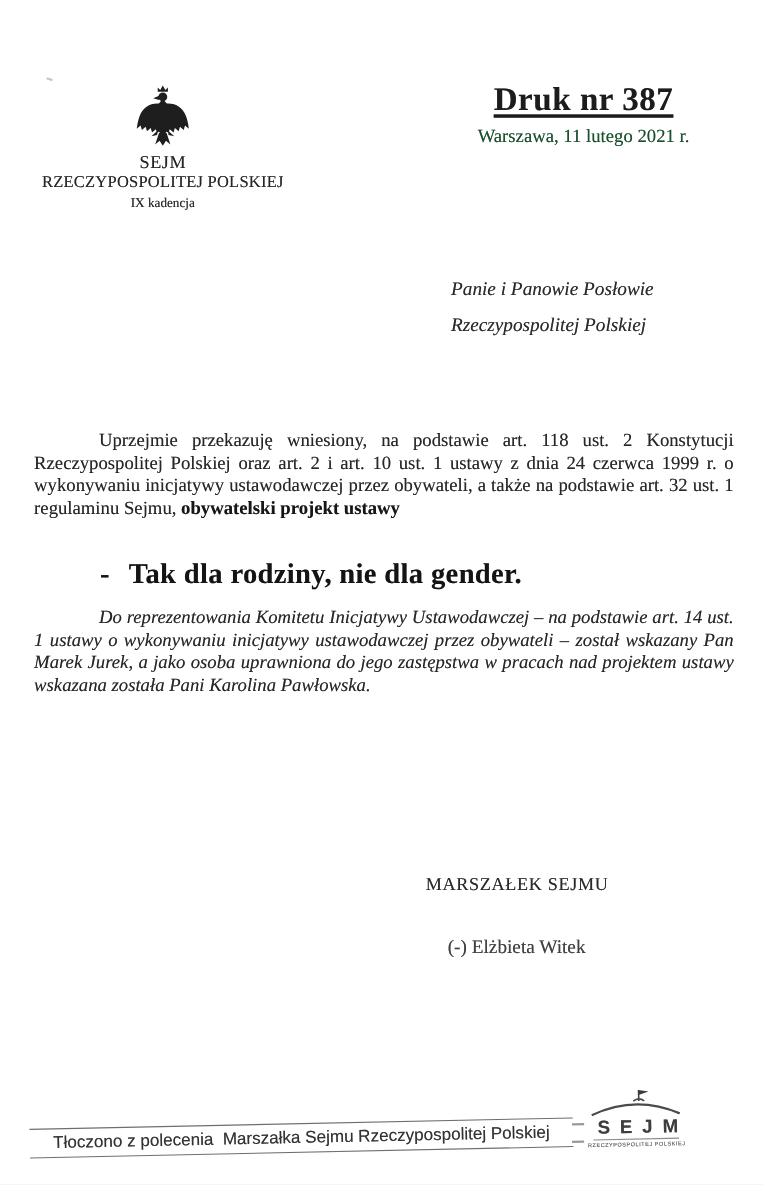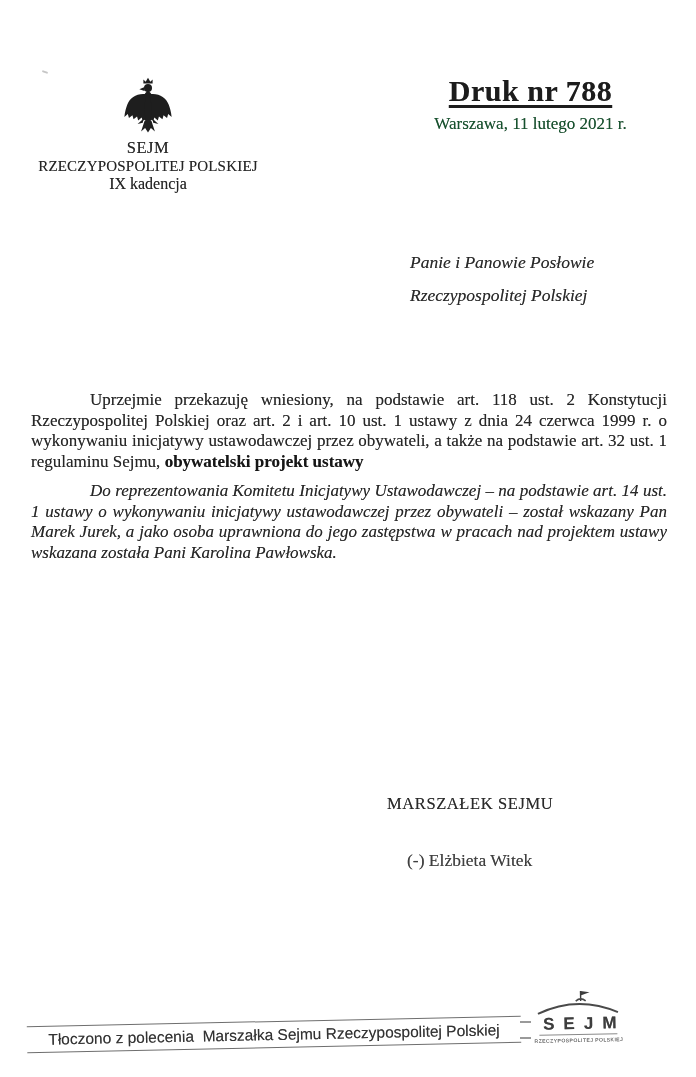--- a/index.html
+++ b/index.html
@@ -19,21 +19,21 @@
   
   .header-left {
     position: absolute;
     left: 23px; top: 76px;
     width: 250px;
     text-align: center;
   }
   .eagle-svg { display: block; margin: 0 auto 3px auto; filter: blur(0.3px); }
   .inst-line1 { font-size: 16.5px; line-height: 18px; letter-spacing: 0.5px; }
   .inst-line2 { font-size: 15px;   line-height: 18px; letter-spacing: 0.2px; }
-  .inst-line3 { font-size: 16px;   line-height: 18px; }
+  .inst-line3 { font-size: 12px;   line-height: 18px; }
 
   
   .header-right {
     position: absolute;
     left: 408px; top: 74px;
     width: 245px;
     text-align: center;
   }
   .druk-number {
     font-size: 30px;
@@ -182,32 +182,35 @@
 
         <path d="M44 78 L38 96 L45 90 L50 98 L55 90 L62 96 L56 78 Z"></path>
       </g>
     </svg>
     <div class="inst-line1">SEJM</div>
     <div class="inst-line2">RZECZYPOSPOLITEJ POLSKIEJ</div>
     <div class="inst-line3">IX kadencja</div>
   </div>
 
   <div class="header-right">
-    <div class="druk-number">Druk nr 788</div>
+    <div class="druk-number">Druk nr 387</div>
     <div class="place-date">Warszawa, 11 lutego 2021 r.</div>
   </div>
 
   <div class="addressee">
     <div>Panie i Panowie Posłowie</div>
     <div>Rzeczypospolitej Polskiej</div>
   </div>
 
   <div class="body-text">
     <p class="para1"><span>Uprzejmie przekazuję wniesiony, na podstawie art. 118 ust. 2 Konstytucji Rzeczypospolitej Polskiej oraz art. 2 i art. 10 ust. 1 ustawy z dnia 24 czerwca 1999 r. o wykonywaniu inicjatywy ustawodawczej przez obywateli, a także na podstawie art. 32 ust. 1 regulaminu Sejmu, </span><span class="p1-bold">obywatelski projekt ustawy</span></p>
 
+    <div class="doc-title">
+      <span class="title-dash">-</span><span>Tak dla rodziny, nie dla gender.</span>
+    </div>
 
     <p class="para3">Do reprezentowania Komitetu Inicjatywy Ustawodawczej – na podstawie art. 14 ust. 1 ustawy o wykonywaniu inicjatywy ustawodawczej przez obywateli – został wskazany Pan Marek Jurek, a jako osoba uprawniona do jego zastępstwa w pracach nad projektem ustawy wskazana została Pani Karolina Pawłowska.</p>
   </div>
 
   <div class="sig-role">MARSZAŁEK SEJMU</div>
   <div class="sig-name">(-) Elżbieta Witek</div>
 
   <div class="footer-note-box">
     <div class="footer-note-text">Tłoczono z polecenia  Marszałka Sejmu Rzeczypospolitej Polskiej</div>
   </div>

